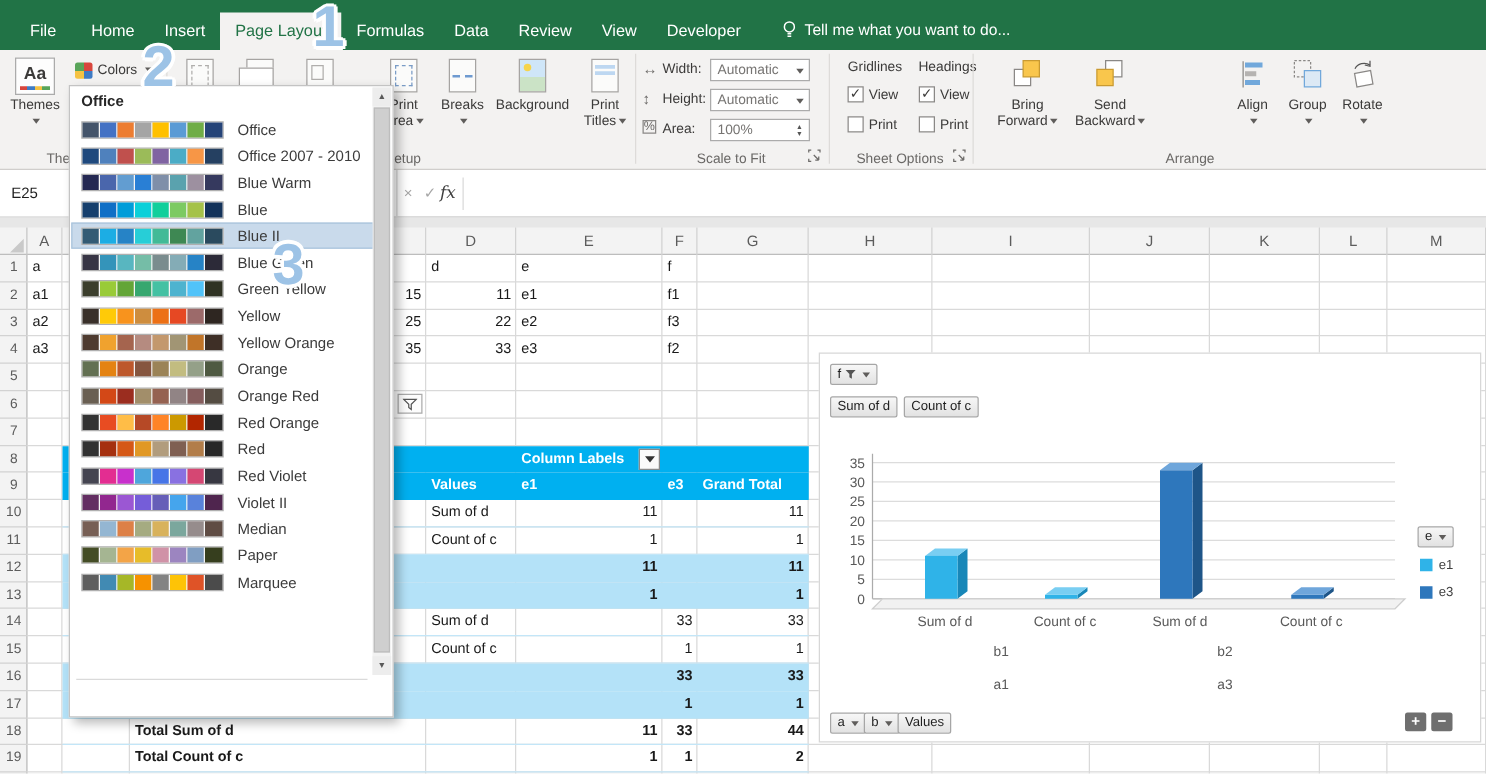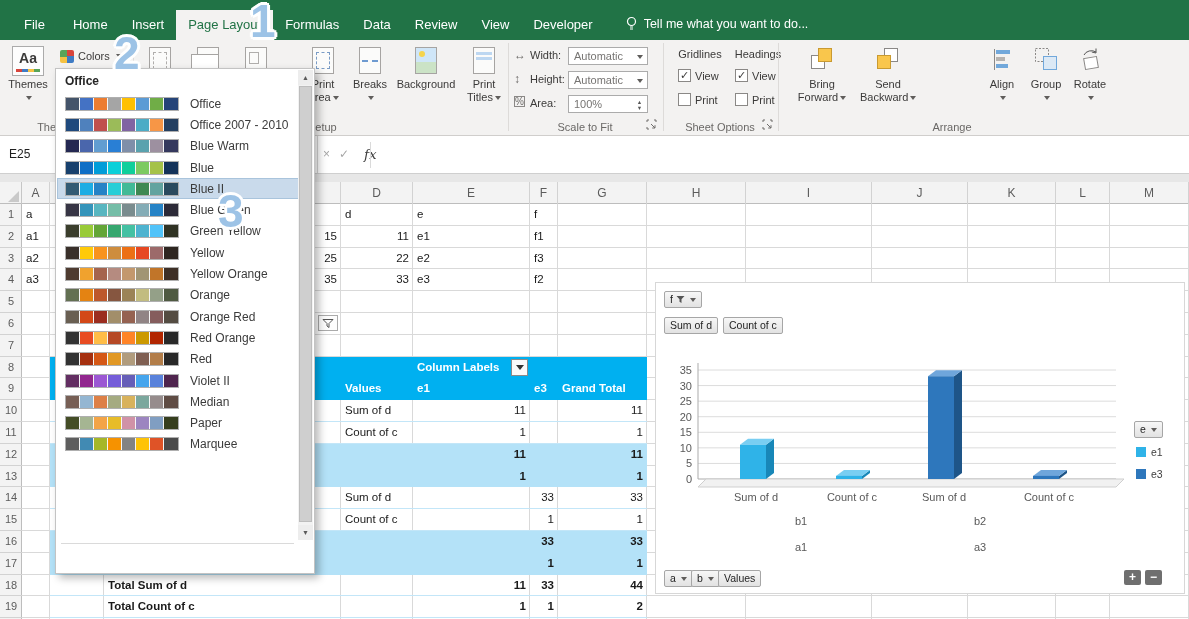--- a/index.html
+++ b/index.html
@@ -357,21 +357,21 @@
         </div>
       </div>
     <div class="zoombtn" style="left:468px;top:287px">+</div>
     <div class="zoombtn" style="left:489px;top:287px">−</div>
   </div>
 
   <div class="fbar">
     <div class="namebox">E25</div>
     <span class="fbx" style="left:323px">×</span>
     <span class="fbx" style="left:339px">✓</span>
-    <span class="fbx fx" style="left:364px">fx</span>
+    <span class="fbx fx" style="left:352px">fx</span>
     <div class="fdiv"></div>
     <div style="position:absolute;left:371px;top:0;right:0;height:37px"></div>
   </div>
 
   <div class="ribbon">
 
     <div class="bb" style="left:3px;width:50px">
       <div class="bbi">
           <div class="aa"><span>Aa</span><div class="aastrip"></div></div>
         </div>
@@ -713,20 +713,33 @@
             <div class="sw" style="background: rgb(225, 152, 37);"></div>
             <div class="sw" style="background: rgb(177, 156, 125);"></div>
             <div class="sw" style="background: rgb(127, 95, 82);"></div>
             <div class="sw" style="background: rgb(178, 125, 73);"></div>
             <div class="sw" style="background: rgb(40, 40, 40);"></div>
           </div>
           <div class="clabel">Red</div>
         </div>
         <div class="citem">
           <div class="strip">
+            <div class="sw" style="background: rgb(69, 69, 81);"></div>
+            <div class="sw" style="background: rgb(227, 45, 145);"></div>
+            <div class="sw" style="background: rgb(200, 48, 204);"></div>
+            <div class="sw" style="background: rgb(78, 166, 220);"></div>
+            <div class="sw" style="background: rgb(71, 117, 231);"></div>
+            <div class="sw" style="background: rgb(137, 113, 225);"></div>
+            <div class="sw" style="background: rgb(213, 71, 115);"></div>
+            <div class="sw" style="background: rgb(55, 55, 65);"></div>
+          </div>
+          <div class="clabel">Red Violet</div>
+        </div>
+        <div class="citem">
+          <div class="strip">
             <div class="sw" style="background: rgb(99, 46, 98);"></div>
             <div class="sw" style="background: rgb(146, 39, 143);"></div>
             <div class="sw" style="background: rgb(155, 87, 211);"></div>
             <div class="sw" style="background: rgb(117, 93, 217);"></div>
             <div class="sw" style="background: rgb(102, 94, 184);"></div>
             <div class="sw" style="background: rgb(69, 165, 237);"></div>
             <div class="sw" style="background: rgb(89, 130, 219);"></div>
             <div class="sw" style="background: rgb(79, 37, 78);"></div>
           </div>
           <div class="clabel">Violet II</div>

